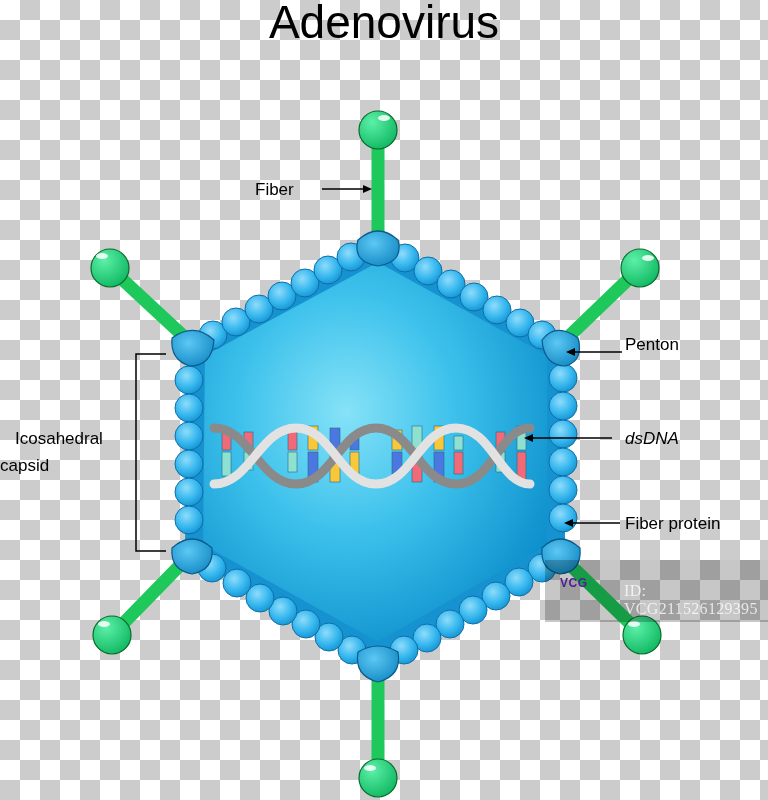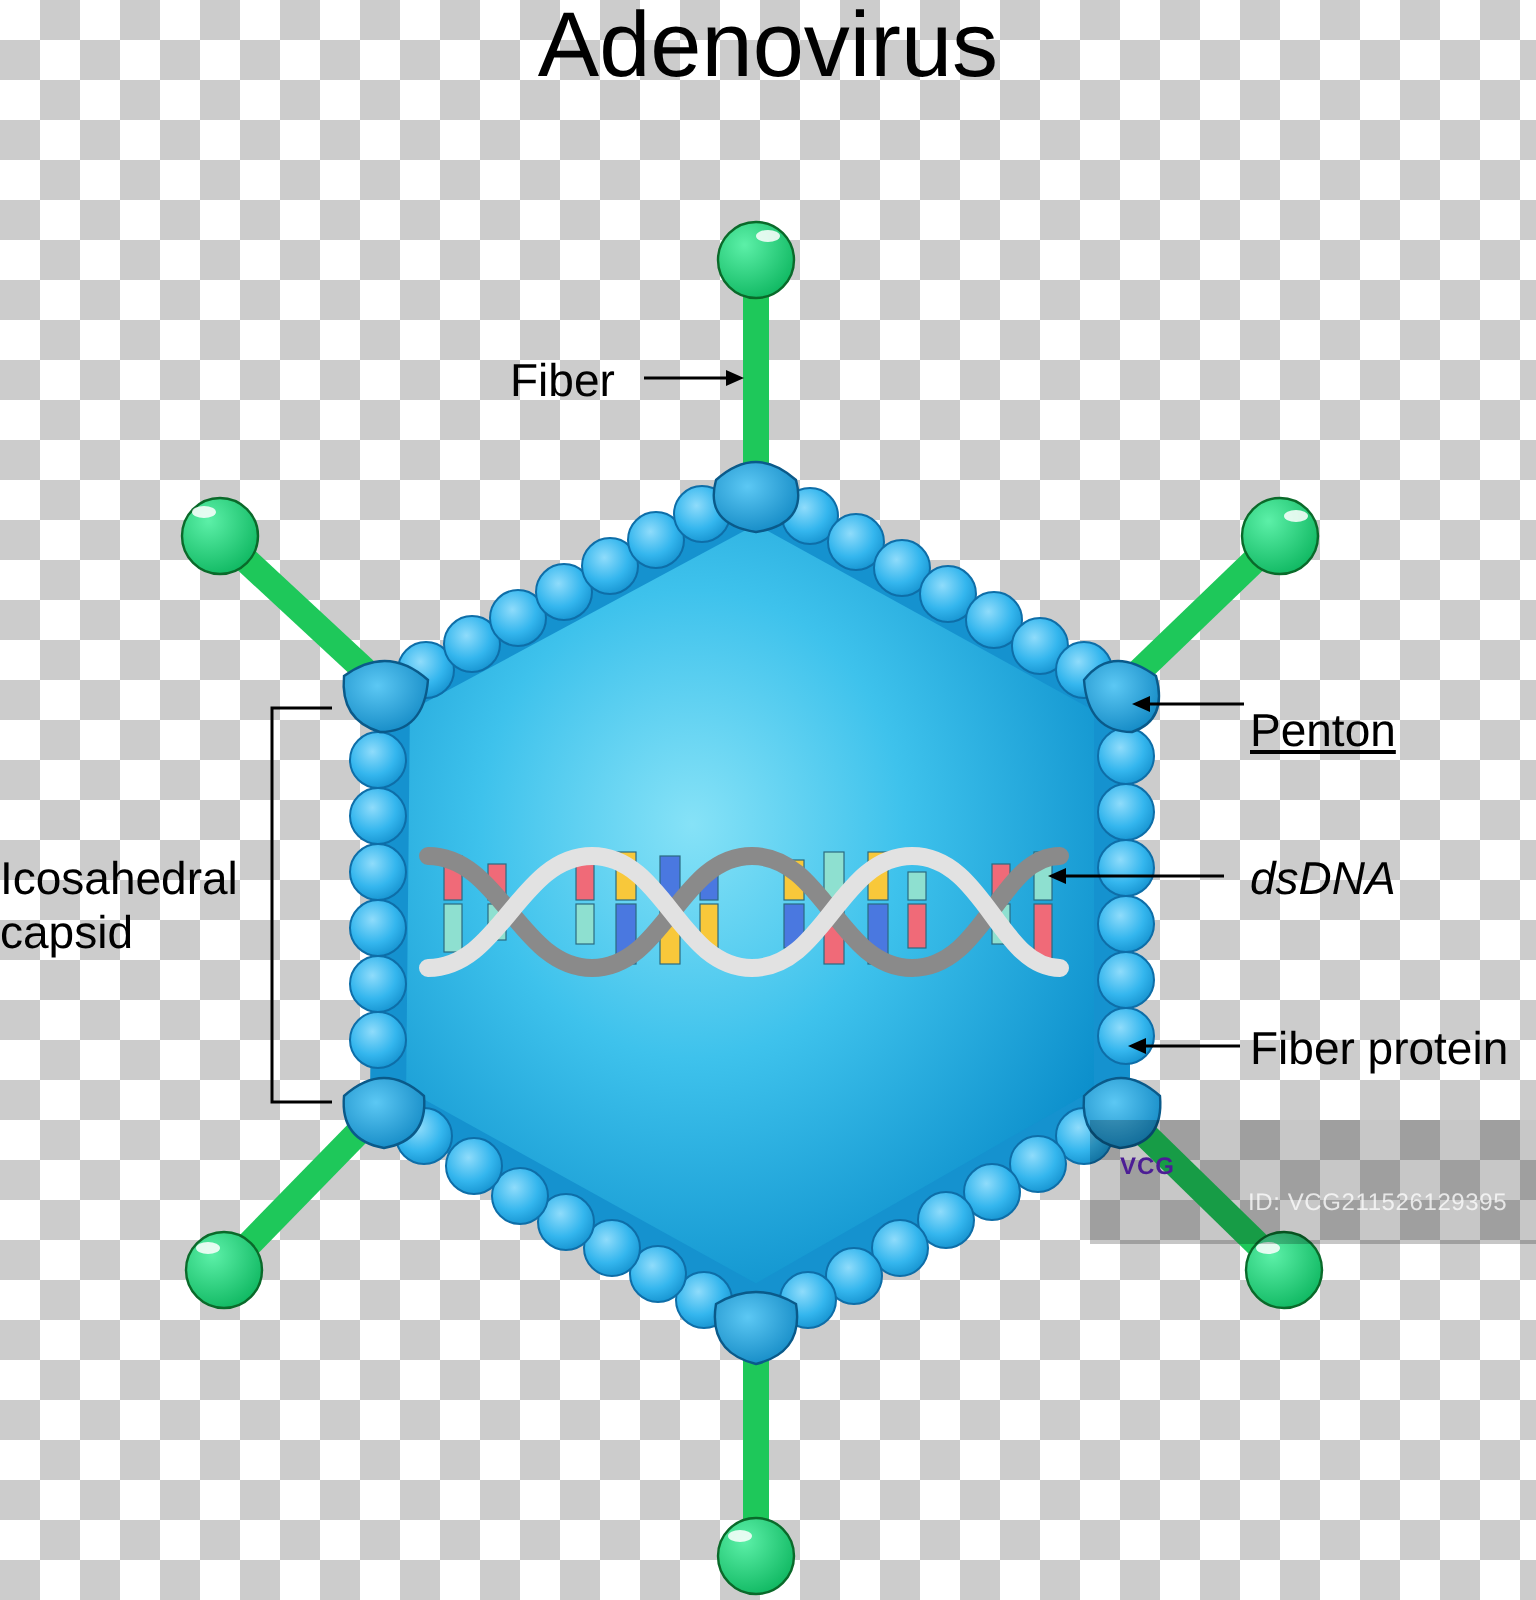--- a/index.html
+++ b/index.html
@@ -11,34 +11,34 @@
       linear-gradient(45deg, #cccccc 25%, transparent 25%, transparent 75%, #cccccc 75%);
     background-size: 40px 40px;
     background-position: 0 0, 20px 20px;
     font-family: "Liberation Sans", sans-serif;
   }
   .title {
     position: absolute; left: 0; width: 768px; top: -6px; text-align: center;
     font-size: 46px; color: #000; line-height: 56px;
   }
   .label {
-    position: absolute; font-size: 23px; color: #000; line-height: 26px; white-space: nowrap;
+    position: absolute; font-size: 17px; color: #000; line-height: 26px; white-space: nowrap;
   }
   svg.diagram { position: absolute; left: 0; top: 0; }
   .watermark {
     position: absolute; left: 545px; top: 560px; width: 223px; height: 62px;
     background: rgba(0,0,0,0.22);
   }
   .wm-logo {
     position: absolute; left: 560px; top: 576px; color: #4c1d95; font-weight: bold;
     font-size: 12px; letter-spacing: 0.5px;
   }
   .wm-id {
-    position: absolute; left: 624px; top: 594px; color: rgba(255,255,255,0.75);
-    font-size: 12px; letter-spacing: 0.3px; font-family: Liberation Sans, sans-serif;
+    position: absolute; left: 624px; top: 582px; color: rgba(255,255,255,0.75);
+    font-size: 16px; letter-spacing: 0.3px; font-family: Liberation Serif, serif;
   }
 </style>
 </head>
 <body>
 
 <div class="title">Adenovirus</div>
 
 <svg class="diagram" width="768" height="800" viewBox="0 0 768 800">
   <defs>
     <radialGradient id="bodyGrad" cx="0.42" cy="0.40" r="0.65">
@@ -188,21 +188,21 @@
     <line x1="532" y1="438" x2="612" y2="438"></line>
     <polygon points="524,438 533,434 533,442" stroke="none"></polygon>
     <line x1="572" y1="523" x2="620" y2="523"></line>
     <polygon points="564,523 573,519 573,527" stroke="none"></polygon>
 
     <polyline points="166,354 136,354 136,551 166,551" fill="none"></polyline>
   </g>
 </svg>
 
 <div class="label" style="left:255px; top:177px;">Fiber</div>
-<div class="label" style="left:625px; top:352px;text-decoration:underline;">Penton</div>
+<div class="label" style="left:625px; top:332px;">Penton</div>
 <div class="label" style="left:625px; top:426px;font-style:italic;">dsDNA</div>
 <div class="label" style="left:625px; top:511px;">Fiber protein</div>
-<div class="label" style="left:0px; top:426px;">Icosahedral</div>
+<div class="label" style="left:0px; top:426px;padding-left:15px;">Icosahedral</div>
 <div class="label" style="left:0px; top:453px;">capsid</div>
 
 <div class="watermark"></div>
 <div class="wm-logo">VCG</div>
 <div class="wm-id">ID: VCG211526129395</div>
 
 </body></html>

